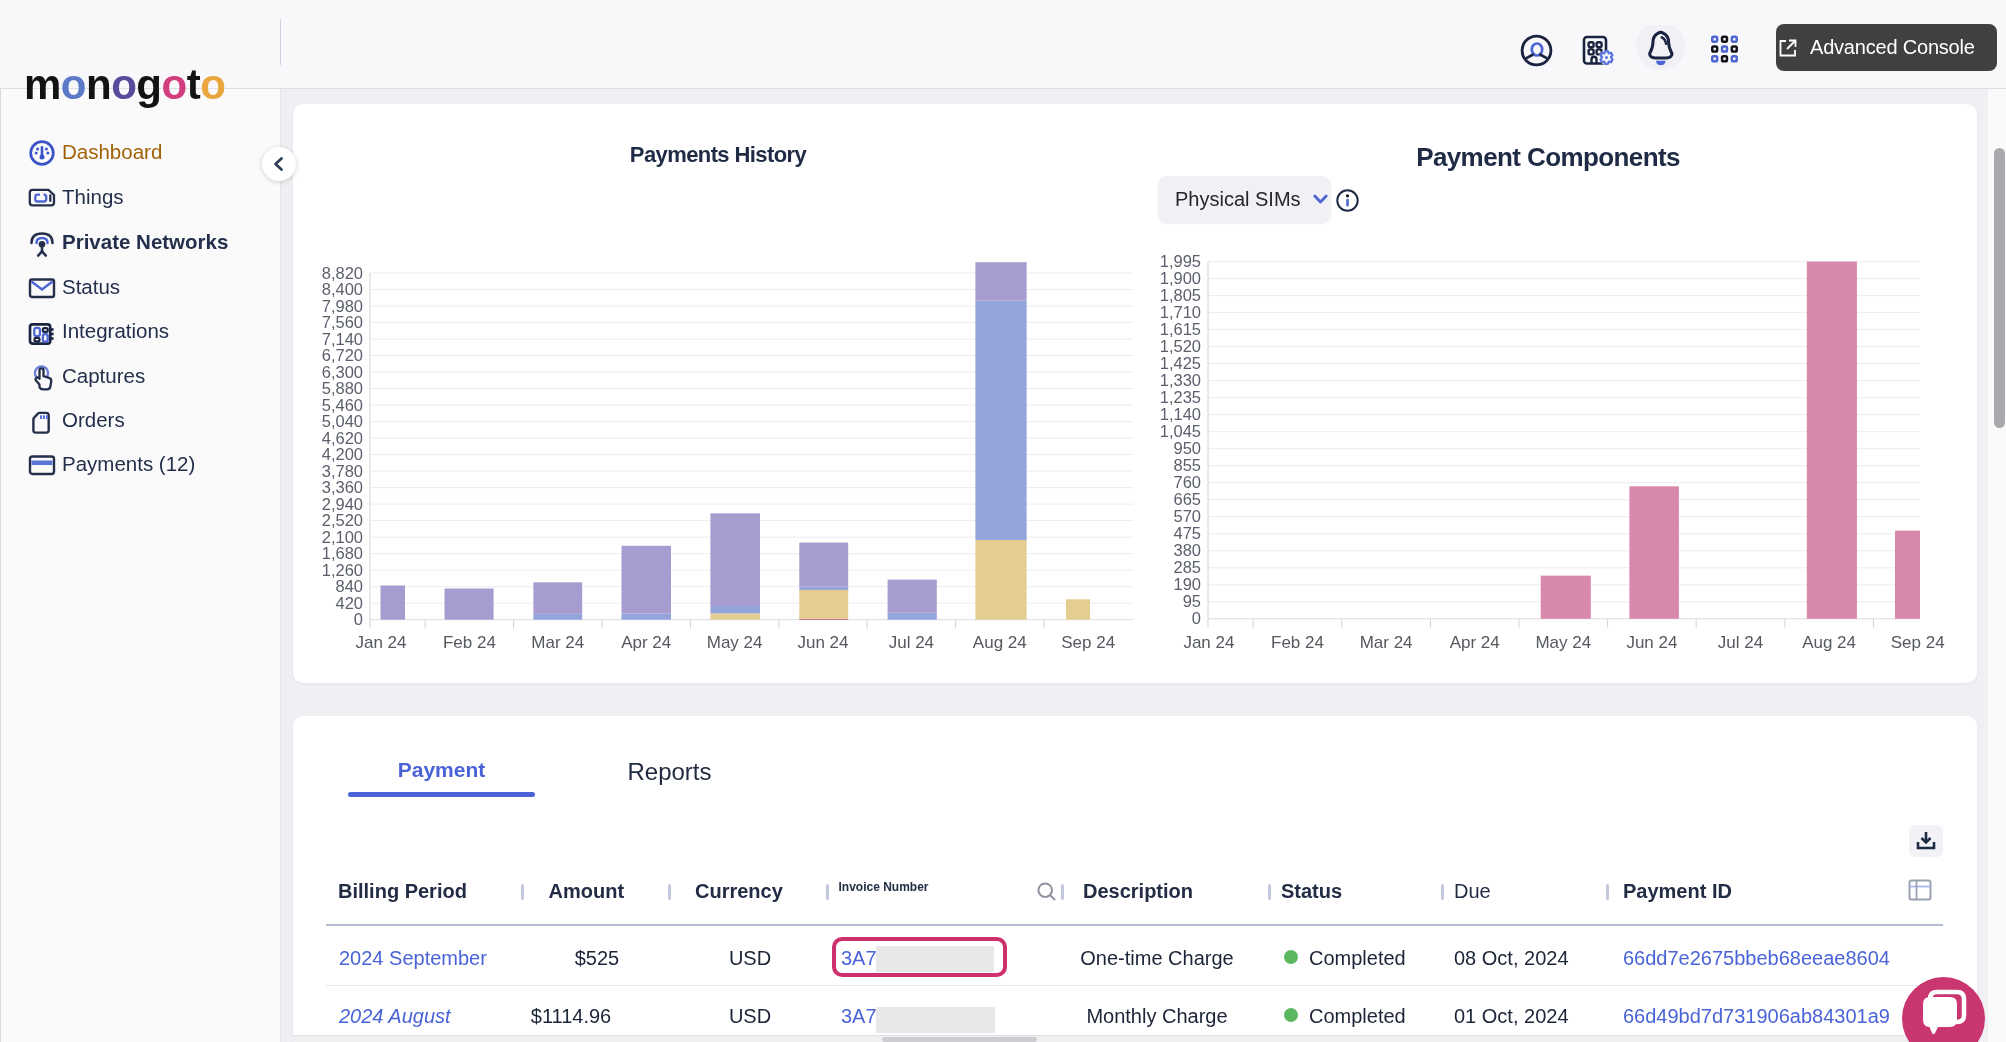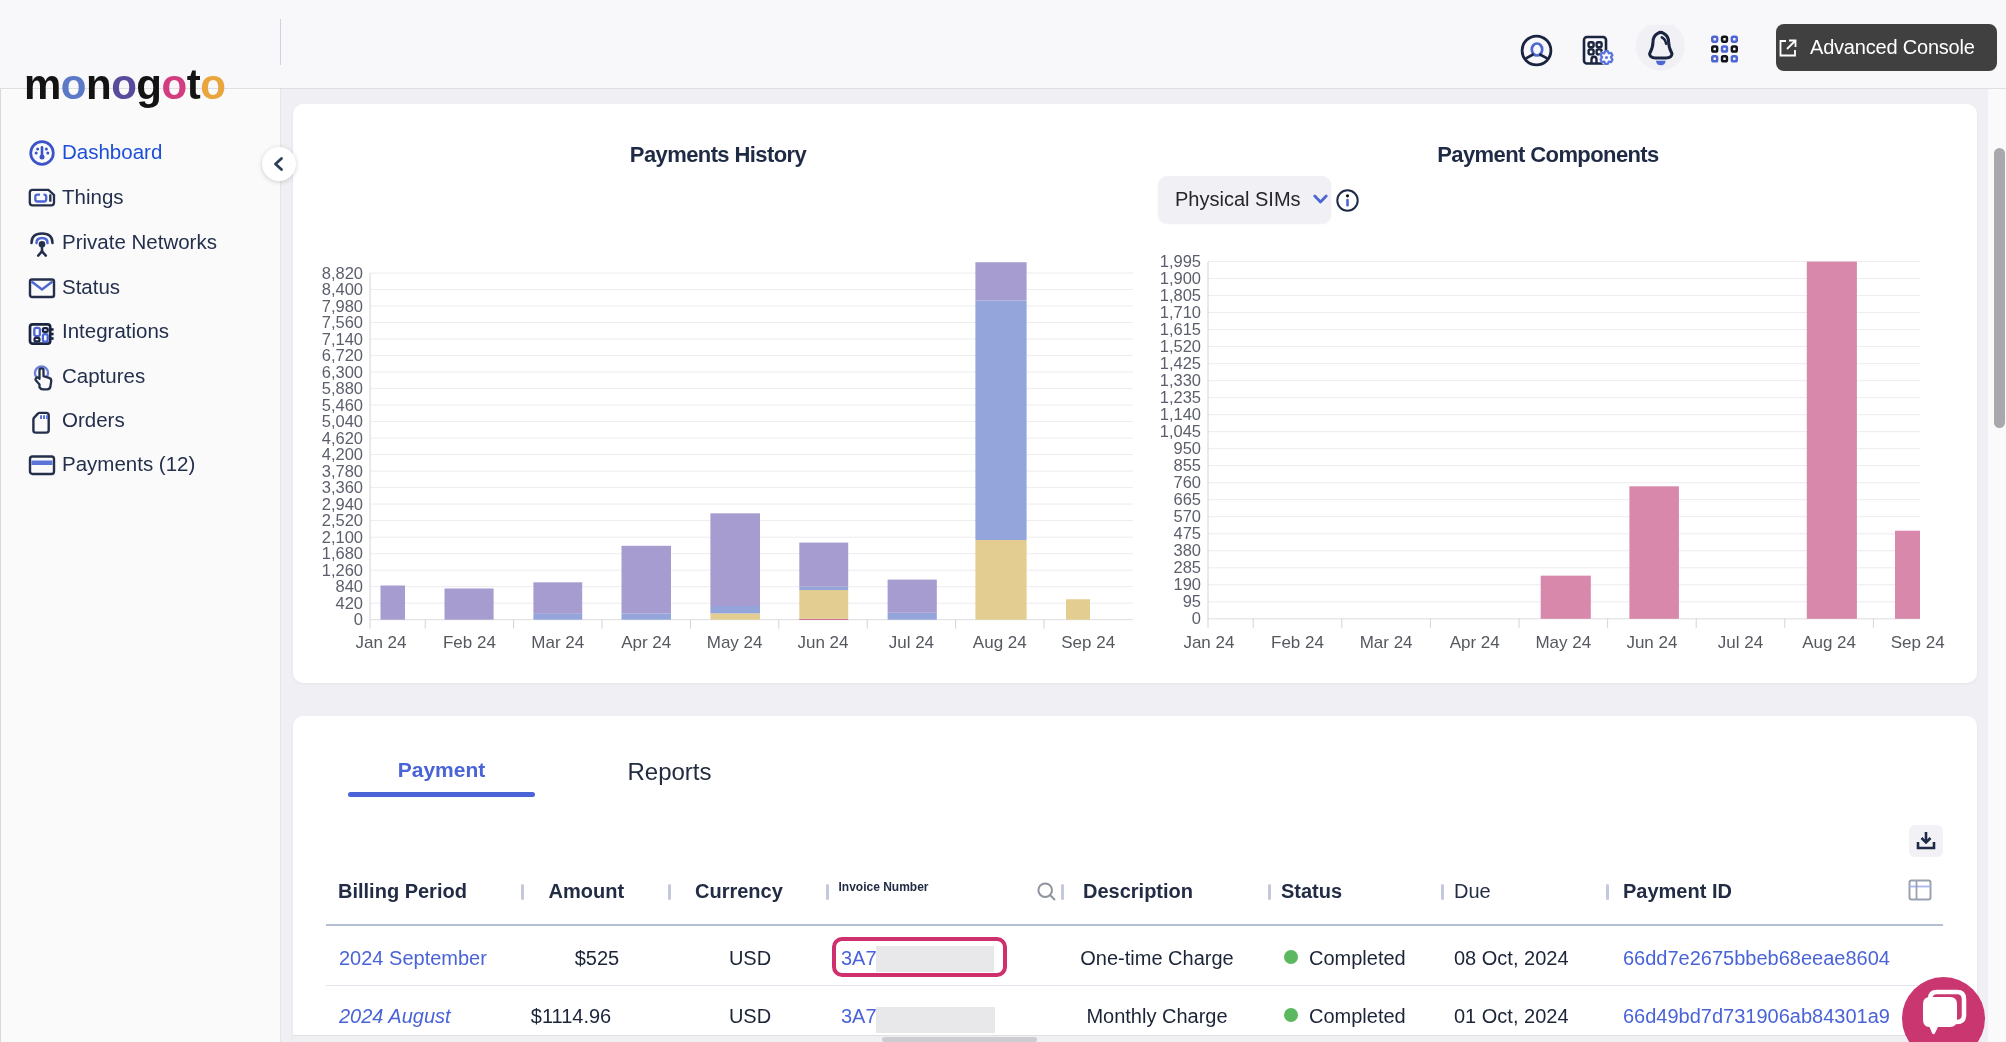--- a/index.html
+++ b/index.html
@@ -67,36 +67,36 @@
 <div class="abs" style="left:0;top:89px;width:281px;height:953px;background:#fafafb;border-right:1px solid #e4e4e9;"></div>
 <svg class="abs" style="left:28px;top:138.5px;" width="28" height="28" viewBox="0 0 28 28">
     <circle cx="14" cy="14" r="11.3" fill="none" stroke="#3c53c7" stroke-width="2.7"></circle>
    <line x1="14" y1="8.2" x2="14" y2="16.5" stroke="#3c53c7" stroke-width="2.6" stroke-linecap="round"></line>
    <circle cx="14" cy="18" r="2.5" fill="#3c53c7"></circle>
    <circle cx="8.2" cy="14" r="1.5" fill="#3c53c7"></circle>
     <circle cx="9.6" cy="10" r="1.5" fill="#3c53c7"></circle>
    <circle cx="19.8" cy="14" r="1.5" fill="#3c53c7"></circle>
     <circle cx="18.4" cy="10" r="1.5" fill="#3c53c7"></circle>
   </svg>
-<div class="abs" style="left:62px;top:139.5px;font-size:20.5px;color:#1d4ed8;">Dashboard</div>
+<div class="abs" style="left:62px;top:139.5px;font-size:20.5px;color:#a16207;">Dashboard</div>
 <svg class="abs" style="left:28px;top:183.5px;" width="28" height="28" viewBox="0 0 28 28">
     <path d="M4.6 5.8 L20.5 5.8 L26 11 L26 18.5 Q26 21.3 23.2 21.3 L4.6 21.3 Q1.8 21.3 1.8 18.5 L1.8 8.6 Q1.8 5.8 4.6 5.8 Z" fill="none" stroke="#232f4b" stroke-width="2.3"></path>
    <path d="M12 10.6 L9.5 10.6 Q7.3 10.6 7.3 12.8 L7.3 15.3 Q7.3 17.5 9.5 17.5 L16 17.5 Q18.2 17.5 18.2 15.3 L18.2 12.8 Q18.2 10.6 16 10.6 L15.5 10.6" fill="none" stroke="#4d66d4" stroke-width="2.3"></path>
    <line x1="22.3" y1="10.4" x2="22.3" y2="17.7" stroke="#232f4b" stroke-width="2.3"></line>
   </svg>
 <div class="abs" style="left:62px;top:184.5px;font-size:20.5px;color:#232f4b;">Things</div>
 <svg class="abs" style="left:28px;top:228.5px;" width="28" height="28" viewBox="0 0 28 28">
     <path d="M3.5 14 Q3.5 4.5 14 4.5 Q24.5 4.5 24.5 14" fill="none" stroke="#232f4b" stroke-width="2.5" stroke-linecap="round"></path>
    <path d="M8.5 14 Q8.5 9 14 9 Q19.5 9 19.5 14" fill="none" stroke="#4d66d4" stroke-width="2.5" stroke-linecap="round"></path>
    <circle cx="14" cy="15.2" r="3.3" fill="#232f4b"></circle>
    <line x1="14" y1="17" x2="14" y2="22.3" stroke="#232f4b" stroke-width="2.5"></line>
    <line x1="14" y1="22.3" x2="10.2" y2="26.6" stroke="#232f4b" stroke-width="2.5" stroke-linecap="round"></line>
    <line x1="14" y1="22.3" x2="17.8" y2="26.6" stroke="#232f4b" stroke-width="2.5" stroke-linecap="round"></line>
   </svg>
-<div class="abs" style="left:62px;top:229.5px;font-size:20.5px;color:#232f4b;">Private Networks</div>
+<div class="abs" style="left:62px;top:229.5px;font-size:20.5px;color:#232f4b;font-weight:bold;">Private Networks</div>
 <svg class="abs" style="left:28px;top:273.5px;" width="28" height="28" viewBox="0 0 28 28">
     <rect x="2" y="5.5" width="24" height="17.5" rx="2" fill="none" stroke="#232f4b" stroke-width="2.4"></rect>
    <path d="M3.5 7.5 L14 15.5 L24.5 7.5" fill="none" stroke="#4d66d4" stroke-width="2.4"></path>
   </svg>
 <div class="abs" style="left:62px;top:274.5px;font-size:20.5px;color:#232f4b;">Status</div>
 <svg class="abs" style="left:28px;top:318px;" width="28" height="28" viewBox="0 0 28 28">
     <rect x="2" y="6.3" width="20.2" height="19.4" rx="2.6" fill="none" stroke="#1a2440" stroke-width="2.7"></rect>
    <rect x="6.3" y="9.9" width="5.6" height="8.2" rx="2" fill="none" stroke="#4d66d4" stroke-width="2.3"></rect>
    <rect x="14.9" y="10.2" width="4.8" height="3.6" rx="1.4" fill="none" stroke="#1a2440" stroke-width="2.2"></rect>
    <rect x="14.9" y="16.1" width="4.8" height="7.6" rx="2" fill="none" stroke="#4d66d4" stroke-width="2.3"></rect>
@@ -124,21 +124,21 @@
   </svg>
 <div class="abs" style="left:62px;top:452px;font-size:20.5px;color:#232f4b;">Payments (12)</div>
 
 <div class="abs" style="left:262px;top:147px;width:34px;height:34px;border-radius:50%;background:#fff;box-shadow:0 1px 5px rgba(0,0,0,0.18);z-index:4;"></div>
 <svg class="abs" style="left:262px;top:147px;z-index:4;" width="34" height="34" viewBox="0 0 34 34">
     <path d="M19.5 11.5 L13.5 17 L19.5 22.5" fill="none" stroke="#2c3e58" stroke-width="2.8" stroke-linecap="round" stroke-linejoin="round"></path>
   </svg>
 
 <div class="abs" style="left:293px;top:104px;width:1684px;height:579px;background:#fff;border-radius:10px;box-shadow:0 1px 3px rgba(20,20,40,0.06);"></div>
 <div class="abs" style="left:468px;top:142px;width:500px;text-align:center;font-size:22px;font-weight:bold;letter-spacing:-0.6px;color:#1f2a44;">Payments History</div>
-<div class="abs" style="left:1298px;top:142px;width:500px;text-align:center;font-size:22px;font-weight:bold;letter-spacing:-0.6px;color:#1f2a44;">Payment Components</div>
+<div class="abs" style="left:1298px;top:142px;width:500px;text-align:center;font-size:26px;font-weight:bold;letter-spacing:-0.6px;color:#1f2a44;">Payment Components</div>
 
 <div class="abs" style="left:1158px;top:176px;width:173px;height:47px;background:#f1f1f5;border-radius:9px;display:flex;align-items:center;box-shadow:0 1px 2px rgba(0,0,0,0.07);">
   <span style="font-size:20px;color:#25262b;margin-left:17px;white-space:nowrap;">Physical SIMs</span>
   <svg width="15" height="11" viewBox="0 0 15 11" style="margin-left:12px;">
       <path d="M1.8 2 L7.5 8 L13.2 2" fill="none" stroke="#4d66d4" stroke-width="2.8" stroke-linecap="round" stroke-linejoin="round"></path>
     </svg>
 </div>
 <svg class="abs" style="left:1335px;top:188px;" width="25" height="25" viewBox="0 0 25 25">
   <circle cx="12.5" cy="12.5" r="10.2" fill="none" stroke="#1e2b45" stroke-width="2"></circle>
   <circle cx="12.5" cy="7.8" r="1.6" fill="#131313"></circle>

